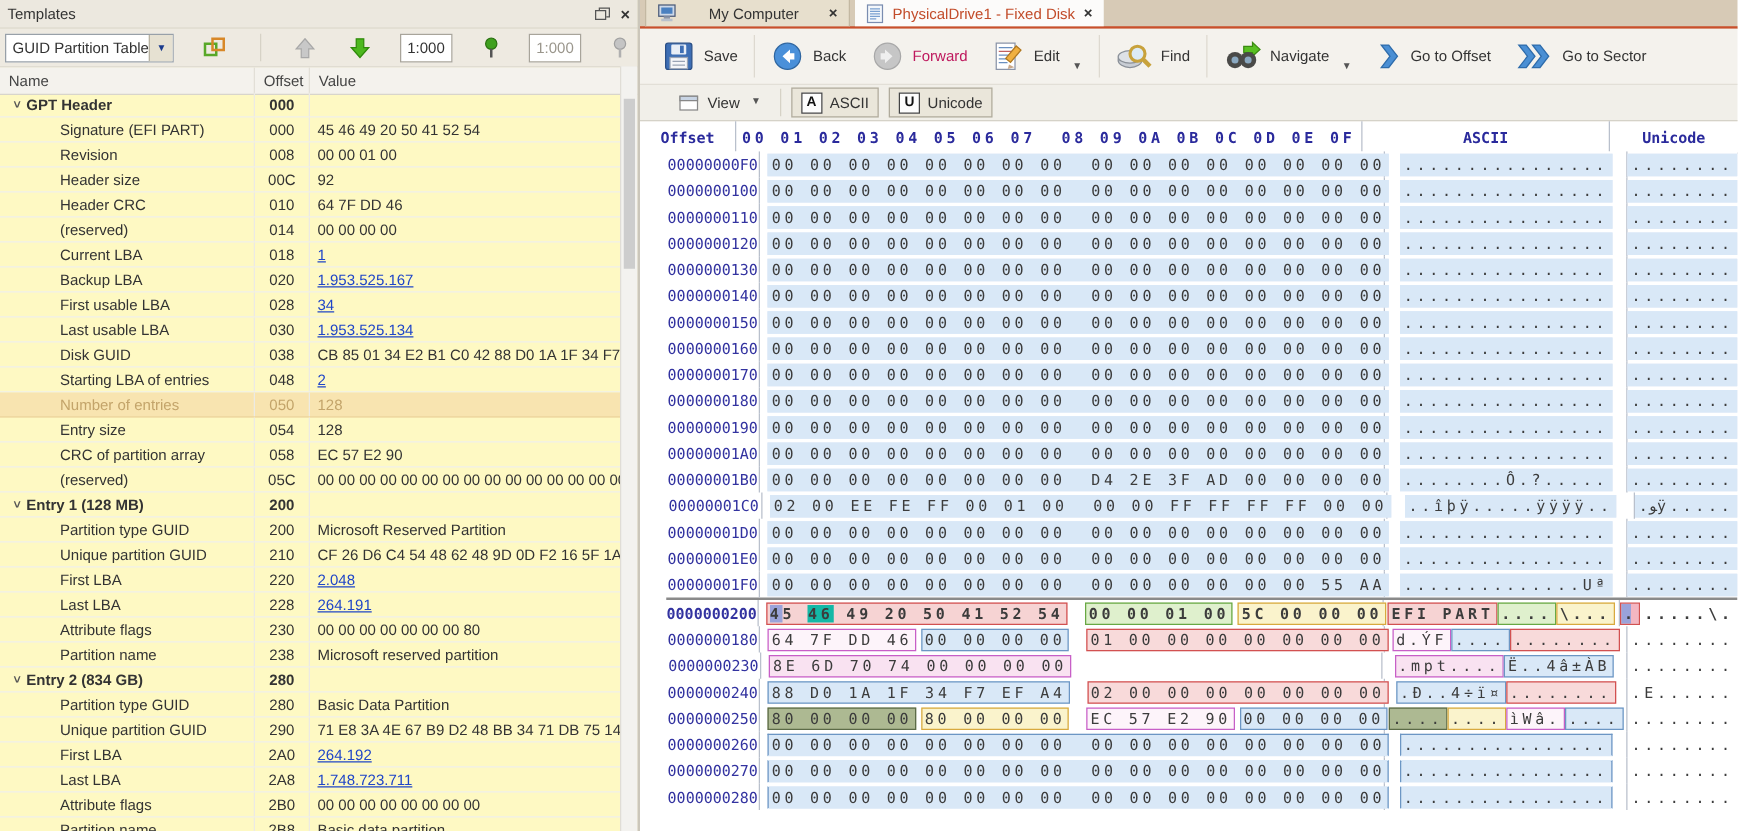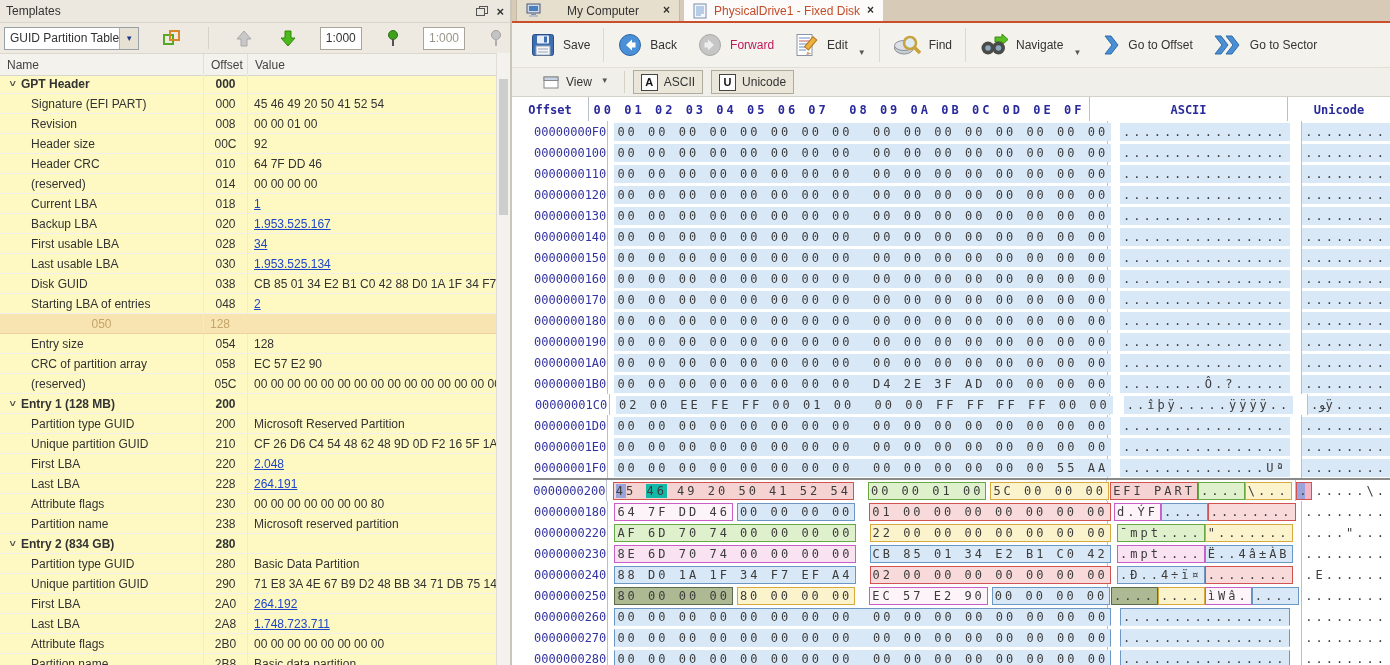--- a/index.html
+++ b/index.html
@@ -28,21 +28,21 @@
   .lcolhead{height:21px;background:#f4f2ed;border-bottom:1px solid #d8d5cc;display:grid;grid-template-columns:204px 44px 1fr;color:#444;}
   .lcolhead div{display:flex;align-items:center;padding-left:7px;border-right:1px solid #e2dfd7;}
   .lcolhead div:last-child{border-right:none;}
   .trows{position:absolute;top:74px;left:0;right:13px;bottom:0;overflow:hidden;}
   .trow{height:19px;display:grid;grid-template-columns:204px 44px 1fr;border-bottom:1px solid #f0efeb;align-items:center;}
   .trow .tname{display:flex;align-items:center;height:100%;border-right:1px solid #eceae4;overflow:hidden;white-space:nowrap;color:#333;}
   .trow .toff{height:100%;display:flex;align-items:center;justify-content:center;border-right:1px solid #eceae4;color:#333;}
   .trow .tval{padding-left:6px;white-space:nowrap;overflow:hidden;color:#333;}
   .trow.hdr .tname span,.trow.hdr .toff{font-weight:bold;}
   .tname.lvl0{padding-left:4px;}
-  .tname.lvl1{padding-left:31px;}
+  .tname.lvl1{padding-left:48px;}
   .chev{width:17px;color:#555;font-size:10px;font-weight:bold;display:inline-flex;justify-content:center;}
   .chev.open{transform:rotate(90deg);}
   .lnk{color:#1f45c8;text-decoration:underline;}
   .trow.sel{background:#f8e4b0;border-bottom:1px solid #ecd49c;}
   .trow.sel .tname,.trow.sel .toff,.trow.sel .tval,.trow.sel .lnk{color:#c3a46a;text-decoration:none;}
   .lscroll{position:absolute;top:53px;bottom:0;right:0;width:13px;background:#f3f2ef;border-left:1px solid #e0ddd6;}
   .lthumb{position:absolute;left:2px;right:2px;top:26px;height:136px;background:#cdcdcd;}
   .split{position:absolute;left:510px;top:0;width:2px;height:665px;background:#cbc6ba;}
 
   
@@ -66,21 +66,21 @@
   
   .hexhead{height:25px;display:flex;align-items:center;border-bottom:1px solid #9aa0ac;color:#2a2a9c;font-weight:bold;}
   .hh{height:100%;display:flex;align-items:center;justify-content:center;border-right:1px solid #b9c0cc;}
   .hh:last-child{border-right:none;}
   .w-off{width:76px;}
   .w-bytes{width:500px;}
   .w-ascii{width:197px;}
   .w-uni{flex:1;}
   .hexbody{position:absolute;top:121px;left:0;right:0;bottom:0;overflow:hidden;background:#fff;}
   .hrow{height:21px;display:flex;align-items:center;margin-left:21px;}
-  .hrow.brk{border-top:2px solid #8a8a8a;}
+  .hrow.brk{border-top:2px solid #8a8a8a;font-weight:bold;}
   .hoff{width:76px;text-align:center;color:#3333a0;font-size:12px;align-self:stretch;display:flex;align-items:center;justify-content:center;border-right:1px solid #b9c0cc;}
   .hbytes{width:500px;display:flex;align-items:center;padding-left:6px;box-sizing:border-box;gap:14px;font-size:12px;color:#3c3c3c;align-self:stretch;border-right:1px solid #b9c0cc;}
   .hhalf{display:flex;gap:4px;}
   .hascii{width:197px;display:flex;justify-content:center;align-items:center;font-size:12px;color:#3c3c3c;align-self:stretch;border-right:1px solid #b9c0cc;}
   .huni{flex:1;display:flex;justify-content:center;align-items:center;font-size:12px;color:#3c3c3c;align-self:stretch;unicode-bidi:bidi-override;direction:ltr;}
   .seg{display:inline-block;border:1px solid transparent;padding:0 2px;line-height:16px;height:16px;white-space:pre;}
   .c-pl{background:#d9e8f7;border-color:#d9e8f7;}
   .c-wht{background:transparent;border-color:transparent;}
   .c-sig{background:#f6d3d3;border-color:#d25151;}
   .c-red{background:#f8dada;border-color:#d25151;}
@@ -235,20 +235,23 @@
         <div class="tval">CB 85 01 34 E2 B1 C0 42 88 D0 1A 1F 34 F7 ...</div>
       </div>
       <div class="trow">
         <div class="tname lvl1">
           <span>Starting LBA of entries</span>
         </div>
         <div class="toff">048</div>
         <div class="tval"><span class="lnk">2</span></div>
       </div>
       <div class="trow sel">
+        <div class="tname lvl1">
+          <span>Number of entries</span>
+        </div>
         <div class="toff">050</div>
         <div class="tval">128</div>
       </div>
       <div class="trow">
         <div class="tname lvl1">
           <span>Entry size</span>
         </div>
         <div class="toff">054</div>
         <div class="tval">128</div>
       </div>
@@ -614,28 +617,22 @@
         <div class="hascii mono3"><span class="seg c-sig">EFI PART</span><span class="seg c-grn">....</span><span class="seg c-yel">\...</span></div>
         <div class="huni mono3"><span class="seg c-cur2">.</span><span class="seg c-wht">.....\.</span></div>
       </div>
       <div class="hrow">
         <span class="hoff">0000000180</span>
         <div class="hbytes mono3"><span class="hhalf"><span class="seg c-mag">64 7F DD 46</span><span class="seg c-blu">00 00 00 00</span></span><span class="hhalf"><span class="seg c-red">01 00 00 00 00 00 00 00</span></span></div>
         <div class="hascii mono3"><span class="seg c-mag">d.ÝF</span><span class="seg c-blu">....</span><span class="seg c-red">........</span></div>
         <div class="huni mono3"><span class="seg c-wht">........</span></div>
       </div>
       <div class="hrow">
-        <span class="hoff">0000000220</span>
-        <div class="hbytes mono3"><span class="hhalf"><span class="seg c-grn">AF 6D 70 74 00 00 00 00</span></span><span class="hhalf"><span class="seg c-yel">22 00 00 00 00 00 00 00</span></span></div>
-        <div class="hascii mono3"><span class="seg c-grn">¯mpt....</span><span class="seg c-yel">".......</span></div>
-        <div class="huni mono3"><span class="seg c-wht">...."...</span></div>
-      </div>
-      <div class="hrow">
         <span class="hoff">0000000230</span>
-        <div class="hbytes mono3"><span class="hhalf"><span class="seg c-pnk">8E 6D 70 74 00 00 00 00</span></span><span class="hhalf"><span class="seg c-blu">CB 85 01 34 E2 B1 C0 42</span></span></div>
+        <div class="hbytes mono3"><span class="hhalf"><span class="seg c-pnk">8E 6D 70 74 00 00 00 00</span></span></div>
         <div class="hascii mono3"><span class="seg c-pnk">.mpt....</span><span class="seg c-blu">Ë..4â±ÀB</span></div>
         <div class="huni mono3"><span class="seg c-wht">........</span></div>
       </div>
       <div class="hrow">
         <span class="hoff">0000000240</span>
         <div class="hbytes mono3"><span class="hhalf"><span class="seg c-blu">88 D0 1A 1F 34 F7 EF A4</span></span><span class="hhalf"><span class="seg c-red">02 00 00 00 00 00 00 00</span></span></div>
         <div class="hascii mono3"><span class="seg c-blu">.Ð..4÷ï¤</span><span class="seg c-red">........</span></div>
         <div class="huni mono3"><span class="seg c-wht">.E......</span></div>
       </div>
       <div class="hrow">

